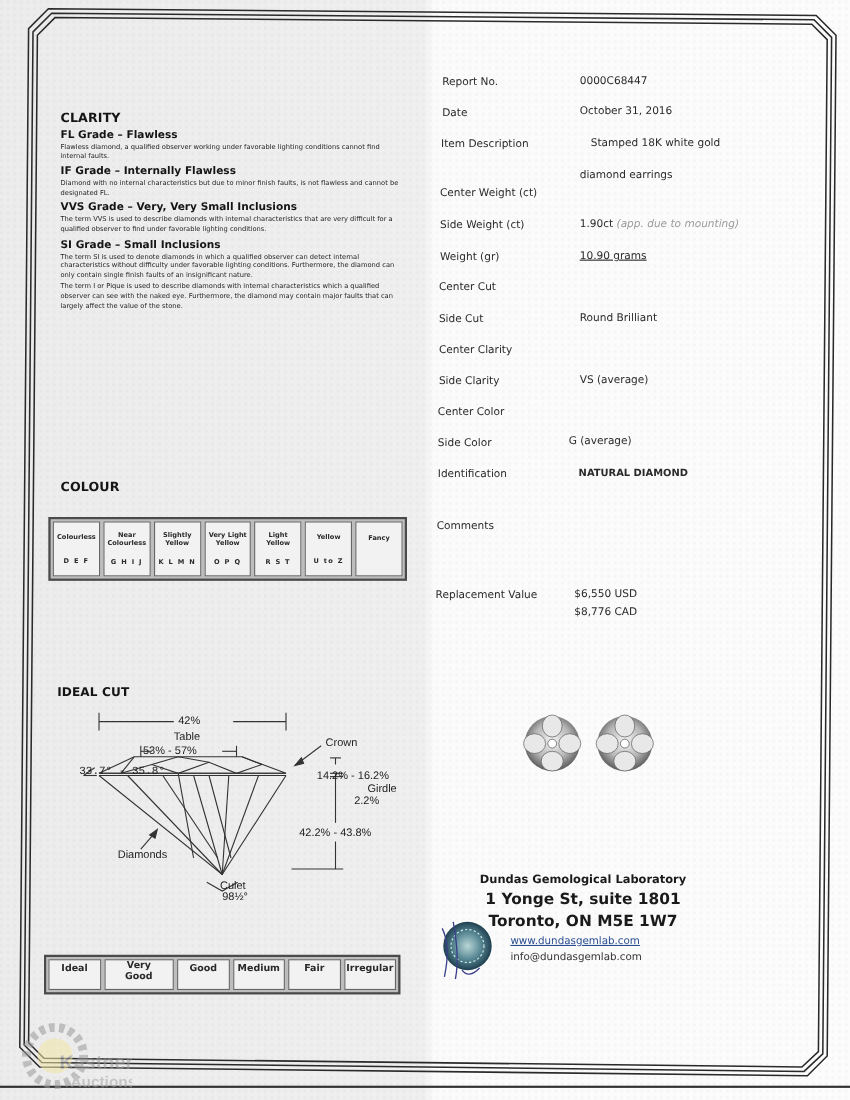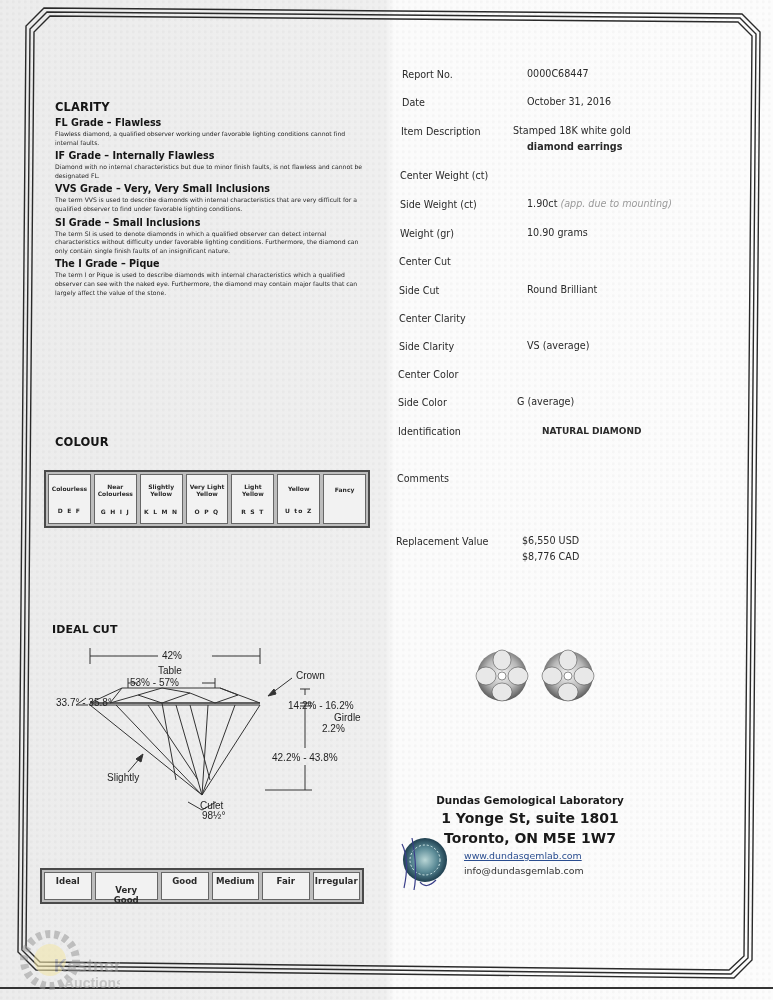--- a/index.html
+++ b/index.html
@@ -96,21 +96,20 @@
   </div>
   <div>
     <div class="grade-title">VVS Grade – Very, Very Small Inclusions</div>
     <div class="grade-desc">The term VVS is used to describe diamonds with internal characteristics that are very difficult for a qualified observer to find under favorable lighting conditions.</div>
   </div>
   <div>
     <div class="grade-title">SI Grade – Small Inclusions</div>
     <div class="grade-desc">The term SI is used to denote diamonds in which a qualified observer can detect internal characteristics without difficulty under favorable lighting conditions. Furthermore, the diamond can only contain single finish faults of an insignificant nature.</div>
   </div>
   <div>
-    <div class="grade-title">The I Grade – Pique</div>
     <div class="grade-desc">The term I or Pique is used to describe diamonds with internal characteristics which a qualified observer can see with the naked eye. Furthermore, the diamond may contain major faults that can largely affect the value of the stone.</div>
   </div>
 </div>
 
 <div class="sec-title colour-title">COLOUR</div>
 <div class="colour-table">
   <div class="colour-cell">
       <span>Colourless</span>
       <span class="codes">D E F</span>
     </div>
@@ -189,63 +188,63 @@
         <line x1="26" y1="65" x2="38" y2="65"></line>
 
       <line x1="78" y1="132" x2="90" y2="118"></line>
       <polygon points="93,114 86,119 91,122" fill="#333"></polygon>
     </g>
   </svg>
   <span class="cut-label" style="left:112px;top:10px;">42%</span>
   <span class="cut-label" style="left:108px;top:25px;">Table</span>
   <span class="cut-label" style="left:80px;top:37px;">53% - 57%</span>
   <span class="cut-label" style="left:246px;top:30px;">Crown</span>
-  <span class="cut-label" style="left:6px;top:57px;">33.7° - 35.8°</span>
+  <span class="cut-label" style="left:22px;top:57px;font-family:Liberation Mono, monospace;">33.7° - 35.8°</span>
   <span class="cut-label" style="left:238px;top:60px;">14.2% - 16.2%</span>
   <span class="cut-label" style="left:284px;top:72px;">Girdle</span>
   <span class="cut-label" style="left:272px;top:83px;">2.2%</span>
   <span class="cut-label" style="left:222px;top:112px;">42.2% - 43.8%</span>
-  <span class="cut-label" style="left:57px;top:132px;">Slightly</span>
+  <span class="cut-label" style="left:57px;top:132px;">Diamonds</span>
   <span class="cut-label" style="left:150px;top:160px;">Culet</span>
   <span class="cut-label" style="left:152px;top:170px;">98½°</span>
 </div>
 
 <div class="cut-table">
   <div class="cut-cell">Ideal</div>
-  <div class="cut-cell" style="padding:12px 8px 0;">Very Good</div>
+  <div class="cut-cell" style="padding:0 8px 0;">Very Good</div>
   <div class="cut-cell">Good</div>
   <div class="cut-cell">Medium</div>
   <div class="cut-cell">Fair</div>
   <div class="cut-cell">Irregular</div>
 </div>
 
 <div class="right-col">
   <div class="row" style="top:69px;left:4px;">
       <span class="lbl">Report No.</span>
       <span class="val" style="left:125px;">0000C68447</span>
     </div>
   <div class="row" style="top:97px;left:4px;">
       <span class="lbl">Date</span>
       <span class="val" style="left:125px;">October 31, 2016</span>
     </div>
   <div class="row" style="top:126px;left:3px;">
       <span class="lbl">Item Description</span>
-      <span class="val" style="left:112px;">Stamped 18K white gold</span>
-      <span class="val" style="left:126px;top:13px;font-weight:bold;">diamond earrings</span>
+      <span class="val" style="left:136px;">Stamped 18K white gold</span>
+      <span class="val" style="left:126px;top:26px;">diamond earrings</span>
     </div>
   <div class="row" style="top:170px;left:2px;">
       <span class="lbl">Center Weight (ct)</span>
     </div>
   <div class="row" style="top:199px;left:2px;">
       <span class="lbl">Side Weight (ct)</span>
       <span class="val" style="left:127px;"><span>1.90ct</span> <span class="note">(app. due to mounting)</span></span>
     </div>
   <div class="row" style="top:228px;left:2px;">
       <span class="lbl">Weight (gr)</span>
-      <span class="val" style="left:127px;">10.90 grams</span>
+      <span class="val" style="left:127px;text-decoration:underline;">10.90 grams</span>
     </div>
   <div class="row" style="top:256px;left:1px;">
       <span class="lbl">Center Cut</span>
     </div>
   <div class="row" style="top:285px;left:1px;">
       <span class="lbl">Side Cut</span>
       <span class="val" style="left:128px;">Round Brilliant</span>
     </div>
   <div class="row" style="top:313px;left:1px;">
       <span class="lbl">Center Clarity</span>
@@ -256,21 +255,21 @@
     </div>
   <div class="row" style="top:369px;left:0px;">
       <span class="lbl">Center Color</span>
     </div>
   <div class="row" style="top:397px;left:0px;">
       <span class="lbl">Side Color</span>
       <span class="val" style="left:119px;">G (average)</span>
     </div>
   <div class="row" style="top:426px;left:0px;">
       <span class="lbl">Identification</span>
-      <span class="val bold" style="left:128px;margin-left:16px;">NATURAL DIAMOND</span>
+      <span class="val bold" style="left:128px;">NATURAL DIAMOND</span>
     </div>
   <div class="row" style="top:473px;left:-1px;">
       <span class="lbl">Comments</span>
     </div>
   <div class="row" style="top:536px;left:-2px;">
       <span class="lbl">Replacement Value</span>
       <span class="val" style="left:126px;text-align:right;">$6,550 USD</span>
       <span class="val" style="left:126px;top:13px;">$8,776 CAD</span>
     </div>
 </div>

